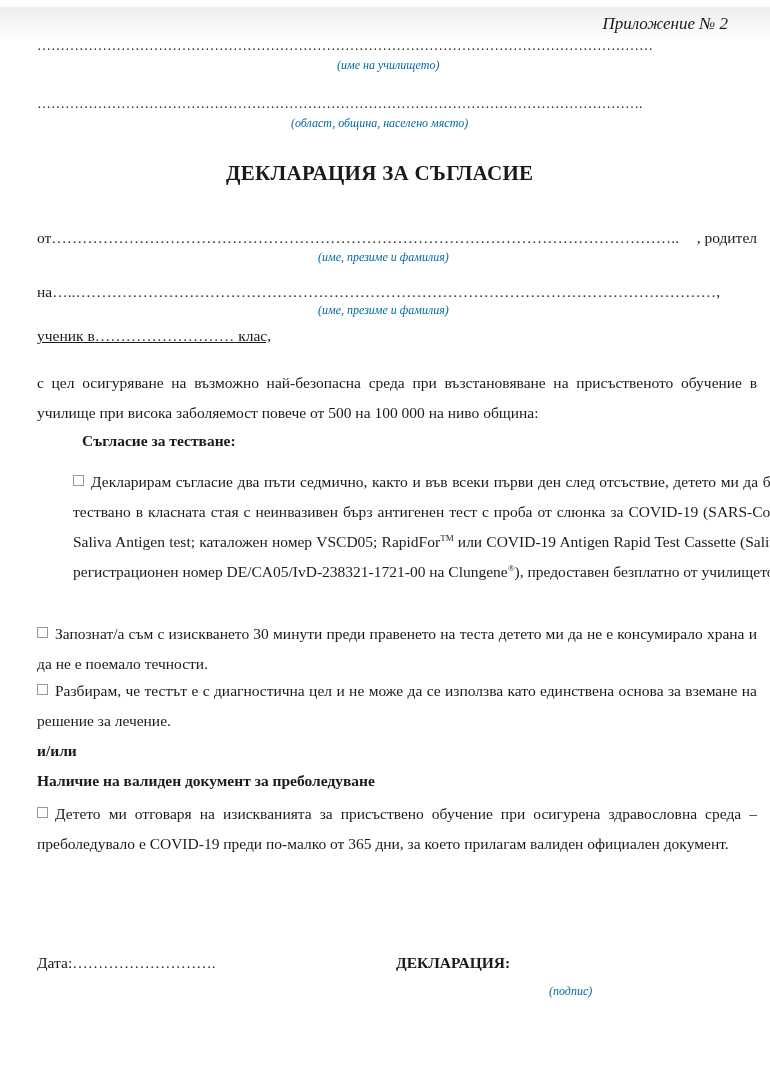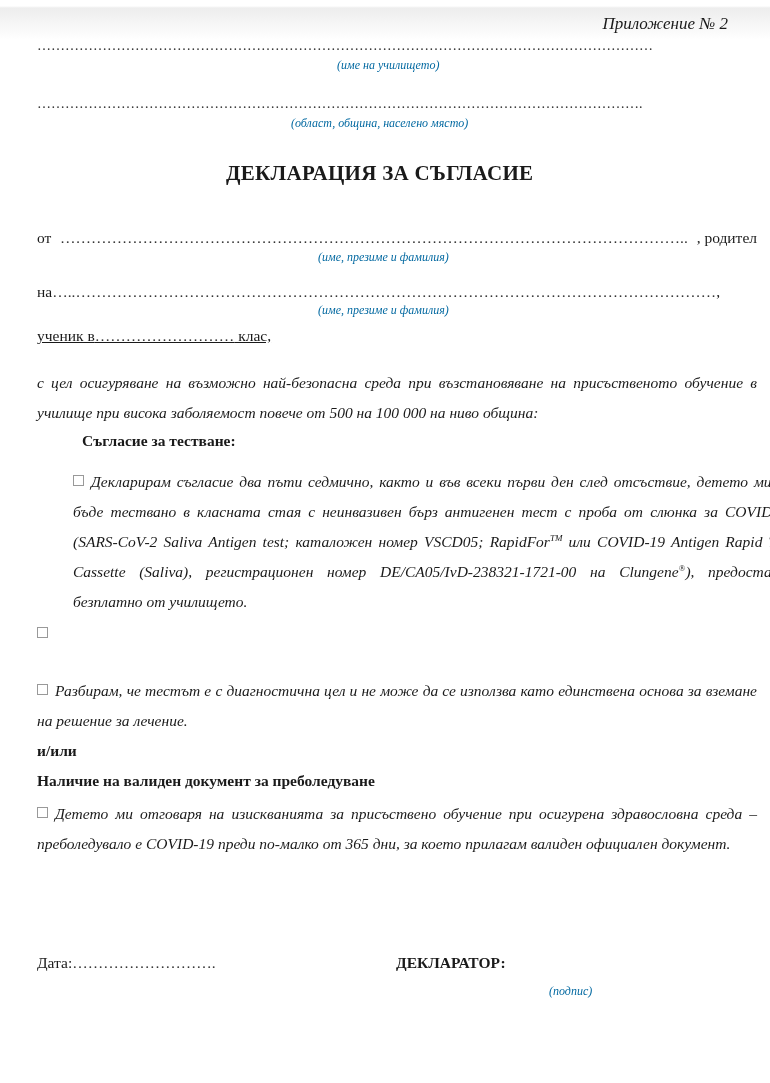--- a/index.html
+++ b/index.html
@@ -39,21 +39,20 @@
     }
     .justify {
       position: absolute;
       left: 37px;
       width: 720px;
       font-size: 15.5px;
       line-height: 30px;
       text-align: justify;
       text-align-last: left;
       white-space: normal;
-      font-style: italic;
     }
     .bold { font-weight: bold; text-align: right; }
     .checkbox {
       display: inline-block;
       width: 9px;
       height: 9px;
       border: 1px solid #999;
       margin-right: 7px;
       vertical-align: 1px;
     }
@@ -67,21 +66,21 @@
 <div class="abs" style="right:42px; top:14px; font-style:italic; font-size:17px;">Приложение № 2</div>
 
 <div class="abs dots" style="left:37px; top:38px; width:643px;">……………………………………………………………………………………………………………………</div>
 <div class="abs italic-small" style="left:337px; top:58px;">(име на училището)</div>
 
 <div class="abs dots" style="left:37px; top:96px; width:652px;">………………………………………………………………………………………………………………….</div>
 <div class="abs italic-small" style="left:291px; top:116px;">(област, община, населено място)</div>
 
 <div class="abs bold" style="left:226px; top:161px; font-size:21px; letter-spacing:0.3px;">ДЕКЛАРАЦИЯ ЗА СЪГЛАСИЕ</div>
 
-<div class="abs text" style="left:37px; top:229px; width:720px; display:flex;text-align:center;">
+<div class="abs text" style="left:37px; top:229px; width:720px; display:flex;">
   <span>от</span>
   <span class="dots" style="flex:1; white-space:nowrap; overflow:hidden; font-size:15.5px;">…………………………………………………………………………………………………………..</span>
   <span>, родител</span>
 </div>
 <div class="abs italic-small" style="left:318px; top:250px;">(име, презиме и фамилия)</div>
 
 <div class="abs text" style="left:37px; top:283px; width:683px; display:flex;">
   <span>на</span>
   <span class="dots" style="flex:1; white-space:nowrap; overflow:hidden; font-size:15.5px;"> …..………………………………………………………………………………………………………………..</span>
   <span>,</span>
@@ -94,34 +93,34 @@
 
 <div class="justify" style="top:368px;">с цел осигуряване на възможно най-безопасна среда при възстановяване на присъственото обучение в училище при  висока заболяемост повече от 500 на 100 000 на ниво община:</div>
 
 <div class="abs text bold" style="left:37px; top:432px;margin-left:45px;">Съгласие за тестване:</div>
 
 <div class="justify" style="top:467px; text-align-last:left;margin-left:36px;">
   <span class="checkbox"></span><span>Декларирам съгласие два пъти седмично, както и във всеки първи ден след отсъствие, детето ми да бъде тествано в класната стая с неинвазивен бърз антигенен тест с проба от слюнка за COVID-19 (SARS-CoV-2 Saliva Antigen test; каталожен номер VSCD05; RapidFor</span><sup>TM</sup><span> или COVID-19 Antigen Rapid Test Cassette (Saliva), регистрационен номер DE/CA05/IvD-238321-1721-00 на Clungene</span><sup>®</sup><span>), предоставен безплатно от училището.</span>
 </div>
 
 <div class="justify" style="top:619px;">
-  <span class="checkbox"></span>
+  <span class="checkbox"></span><span>Запознат/а съм с изискването 30 минути преди правенето на теста детето ми да не е консумирало храна и да не е поемало течности.</span>
 </div>
 
 <div class="justify" style="top:676px;">
   <span class="checkbox"></span><span>Разбирам, че тестът е с диагностична цел и не може да се използва като единствена основа за вземане на решение за лечение.</span>
 </div>
 
 <div class="abs text bold" style="left:37px; top:742px;">и/или</div>
 
 <div class="abs text bold" style="left:37px; top:772px;">Наличие на валиден документ за преболедуване</div>
 
 <div class="justify" style="top:799px;">
   <span class="checkbox"></span><span>Детето ми отговаря на изискванията за присъствено обучение при осигурена здравословна среда – преболедувало е COVID-19 преди по-малко от 365 дни, за което прилагам  валиден официален документ.</span>
 </div>
 
 <div class="abs text" style="left:37px; top:954px;">
   <span>Дата:</span><span class="dots" style="font-size:15.5px;">……………………….</span>
 </div>
 
-<div class="abs text bold" style="left:396px; top:954px;">ДЕКЛАРАТОР:</div>
+<div class="abs text bold" style="left:396px; top:954px;">ДЕКЛАРАЦИЯ:</div>
 
 <div class="abs italic-small" style="left:549px; top:984px;">(подпис)</div>
 
 </body></html>

